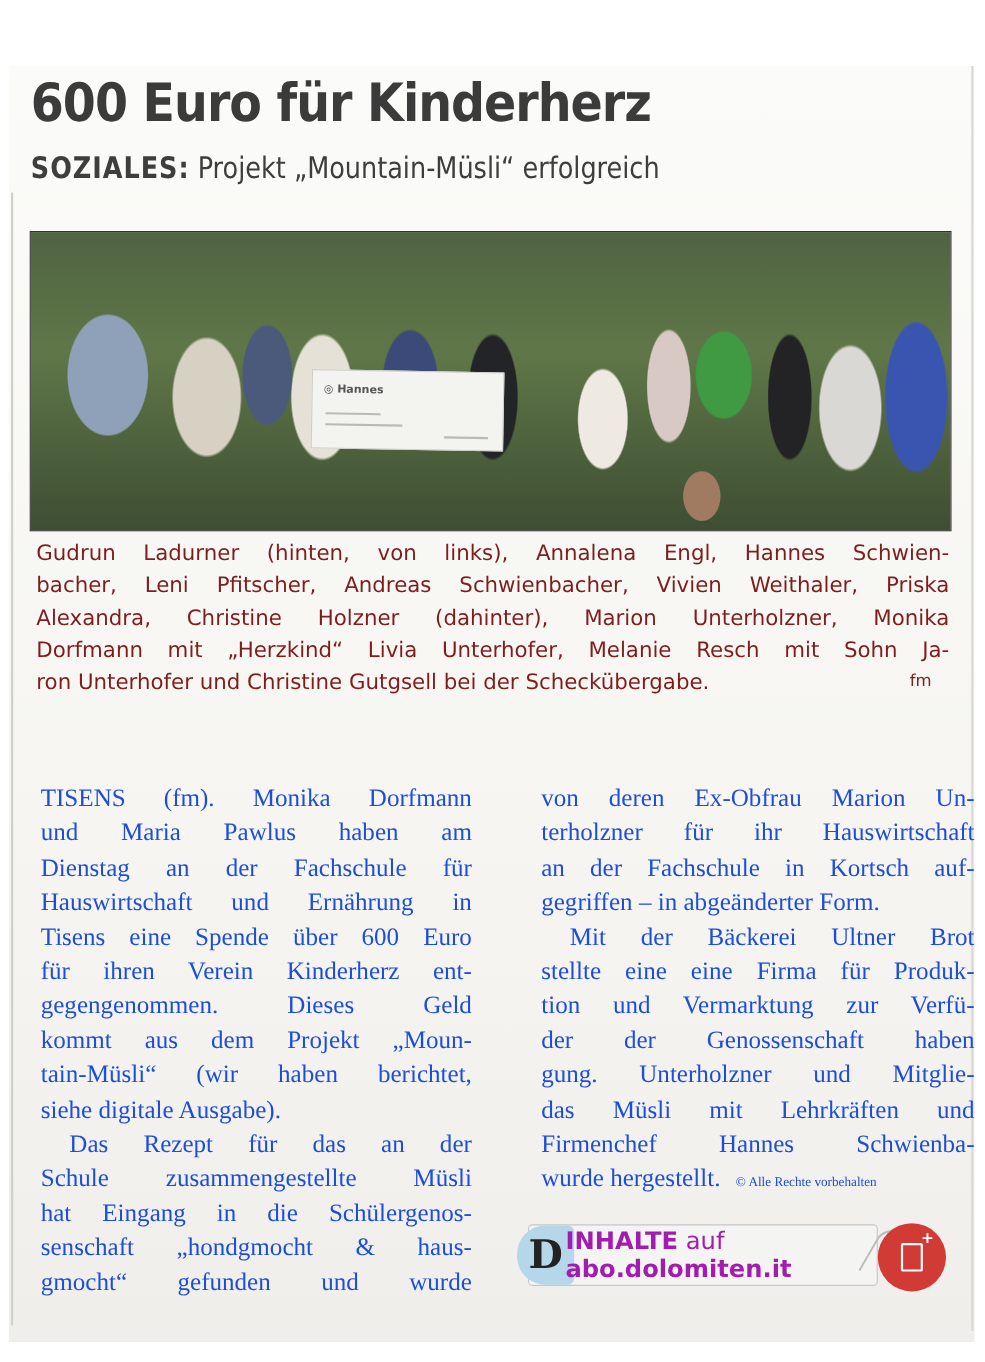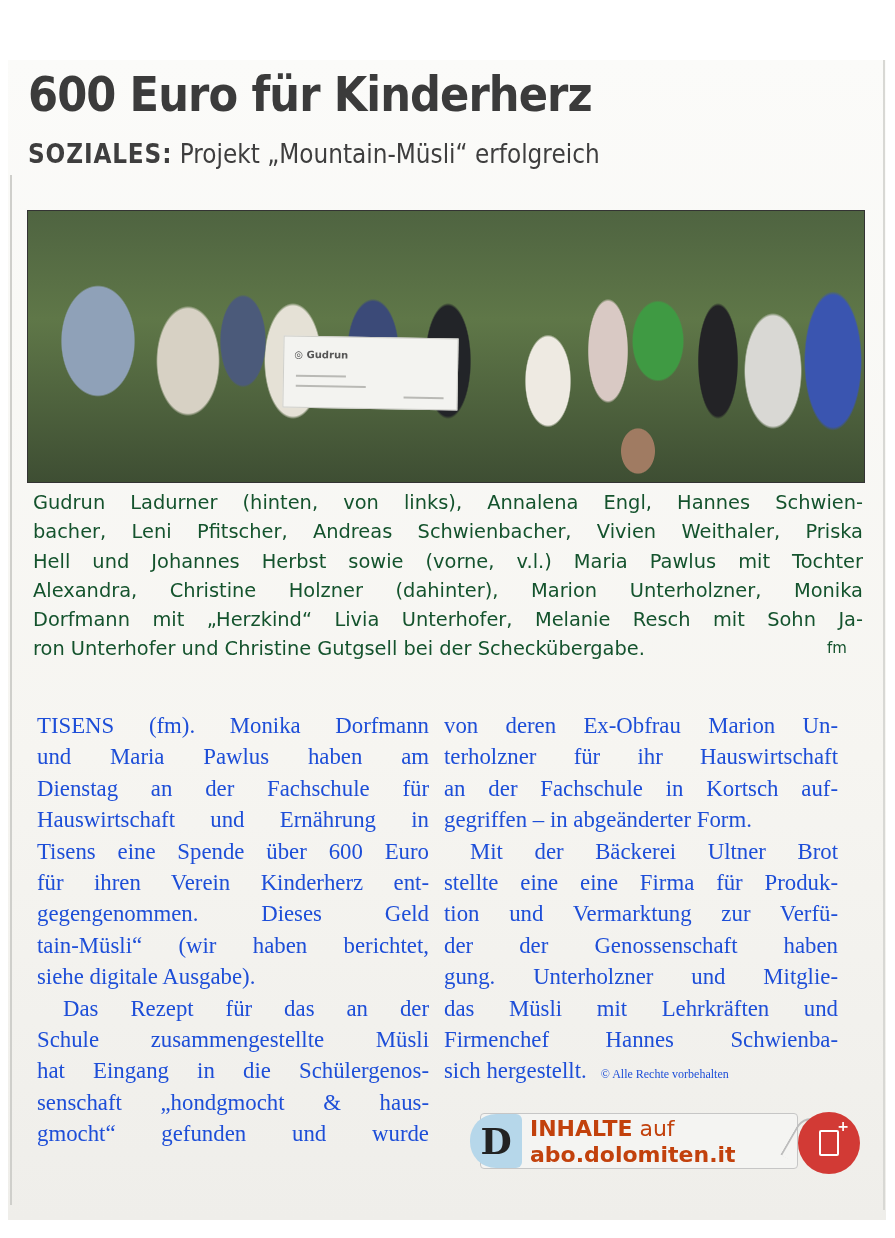--- a/index.html
+++ b/index.html
@@ -50,32 +50,32 @@
     background: #f3f3f0; border: 1px solid #cfcfca; transform: rotate(1deg);
   }
   .cheque-logo {
     position: absolute; left: 10px; top: 12px; font-family: "DejaVu Sans", sans-serif;
     font-size: 10px; font-weight: bold; color: #555;
   }
   .cheque-line { position: absolute; left: 12px; height: 2px; background: #b9b9b5; }
 
   .caption {
     position: absolute; left: 33px; top: 488px; width: 830px;
-    font-family: "DejaVu Sans", sans-serif; font-size: 19.4px; line-height: 29.3px; color: #14532d;
+    font-family: "DejaVu Sans", sans-serif; font-size: 19.4px; line-height: 29.3px; color: #7f1d1d;
   }
   .caption .line { display: block; white-space: nowrap; text-align: justify; text-align-last: justify; }
   .caption .line.last { text-align-last: left; }
   .caption .credit { position: absolute; right: 16px; bottom: 0; font-size: 15px; }
 
   .col {
     position: absolute; top: 710px; width: 392px;
     font-family: "Liberation Serif", serif; font-size: 22.8px; line-height: 31.4px; color: #1d4ed8;
   }
   .col.left { left: 37px; }
-  .col.right { left: 444px; width: 394px; }
+  .col.right { left: 492px; width: 394px; }
   .col .line { display: block; white-space: nowrap; text-align: justify; text-align-last: justify; }
   .col .line.last { text-align-last: left; }
   .col .line.indent { padding-left: 26px; }
   .copyright { font-size: 12px; margin-left: 14px; margin-top: 43px; }
 
   .promo {
     position: absolute; left: 470px; top: 1110px; width: 390px; height: 64px;
   }
   .promo-box {
     position: absolute; left: 10px; top: 3px; width: 318px; height: 56px;
@@ -83,22 +83,22 @@
   }
   .promo-badge {
     position: absolute; left: 0; top: 4px; width: 52px; height: 54px;
     background: #b6d7ea; border-radius: 26px 6px 6px 26px;
     display: flex; align-items: center; justify-content: center;
   }
   .promo-badge span {
     font-family: "DejaVu Serif", serif; font-weight: bold; font-size: 36px; color: #222;
   }
   .promo-text {
-    position: absolute; left: 60px; top: 6px;
-    font-family: "DejaVu Sans", sans-serif; font-size: 22px; line-height: 26px; color: #c2410c;
+    position: absolute; left: 44px; top: 6px;
+    font-family: "DejaVu Sans", sans-serif; font-size: 22px; line-height: 26px; color: #a21caf;
   }
   .promo-text b { font-weight: bold; }
   .promo-url { font-weight: bold; }
   .promo-hand {
     position: absolute; left: 320px; top: 8px; width: 40px; height: 50px;
     border-left: 2px solid #bdbdbd; border-top: 2px solid #bdbdbd; border-radius: 18px 4px 0 0;
     transform: rotate(30deg);
   }
   .promo-circle {
     position: absolute; left: 328px; top: 2px; width: 62px; height: 62px; border-radius: 50%;
@@ -116,44 +116,44 @@
 <div class="edge-left"></div>
 <div class="edge-right"></div>
 
 <h1 class="headline">600 Euro für Kinderherz</h1>
 <div class="subhead">
   <span class="kicker">SOZIALES:</span><span> Projekt „Mountain-Müsli“ erfolgreich</span>
 </div>
 
 <div class="photo" title="Group photo of people handing over a large cheque"></div>
 <div class="cheque">
-  <span class="cheque-logo">◎ <span>Gudrun</span></span>
+  <span class="cheque-logo">◎ <span>Hannes</span></span>
   <div class="cheque-line" style="top:38px;width:50px;"></div>
   <div class="cheque-line" style="top:48px;width:70px;"></div>
   <div class="cheque-line" style="top:58px;left:120px;width:40px;"></div>
 </div>
 
 <div class="caption">
   <span class="line">Gudrun Ladurner (hinten, von links), Annalena Engl, Hannes Schwien-</span>
   <span class="line">bacher, Leni Pfitscher, Andreas Schwienbacher, Vivien Weithaler, Priska</span>
-  <span class="line">Hell und Johannes Herbst sowie (vorne, v.l.) Maria Pawlus mit Tochter</span>
   <span class="line">Alexandra, Christine Holzner (dahinter), Marion Unterholzner, Monika</span>
   <span class="line">Dorfmann mit „Herzkind“ Livia Unterhofer, Melanie Resch mit Sohn Ja-</span>
   <span class="line last">ron Unterhofer und Christine Gutgsell bei der Scheckübergabe.</span>
   <span class="credit">fm</span>
 </div>
 
 <div class="col left">
   <span class="line">TISENS (fm). Monika Dorfmann</span>
   <span class="line">und Maria Pawlus haben am</span>
   <span class="line">Dienstag an der Fachschule für</span>
   <span class="line">Hauswirtschaft und Ernährung in</span>
   <span class="line">Tisens eine Spende über 600 Euro</span>
   <span class="line">für ihren Verein Kinderherz ent-</span>
   <span class="line">gegengenommen. Dieses Geld</span>
+  <span class="line">kommt aus dem Projekt „Moun-</span>
   <span class="line">tain-Müsli“ (wir haben berichtet,</span>
   <span class="line last">siehe digitale Ausgabe).</span>
   <span class="line indent">Das Rezept für das an der</span>
   <span class="line">Schule zusammengestellte Müsli</span>
   <span class="line">hat Eingang in die Schülergenos-</span>
   <span class="line">senschaft „hondgmocht &amp; haus-</span>
   <span class="line">gmocht“ gefunden und wurde</span>
 </div>
 
 <div class="col right">
@@ -161,21 +161,21 @@
   <span class="line">terholzner für ihr Hauswirtschaft</span>
   <span class="line">an der Fachschule in Kortsch auf-</span>
   <span class="line last">gegriffen – in abgeänderter Form.</span>
   <span class="line indent">Mit der Bäckerei Ultner Brot</span>
   <span class="line">stellte eine eine Firma für Produk-</span>
   <span class="line">tion und Vermarktung zur Verfü-</span>
   <span class="line">der der Genossenschaft haben</span>
   <span class="line">gung. Unterholzner und Mitglie-</span>
   <span class="line">das Müsli mit Lehrkräften und</span>
   <span class="line">Firmenchef Hannes Schwienba-</span>
-  <span class="line last"><span>sich hergestellt.</span><span class="copyright">© Alle Rechte vorbehalten</span></span>
+  <span class="line last"><span>wurde hergestellt.</span><span class="copyright">© Alle Rechte vorbehalten</span></span>
 </div>
 
 <div class="promo">
   <div class="promo-box"></div>
   <div class="promo-badge">
     <span>D</span>
   </div>
   <div class="promo-text">
     <div><b>INHALTE</b><span> auf</span></div>
     <div class="promo-url">abo.dolomiten.it</div>

